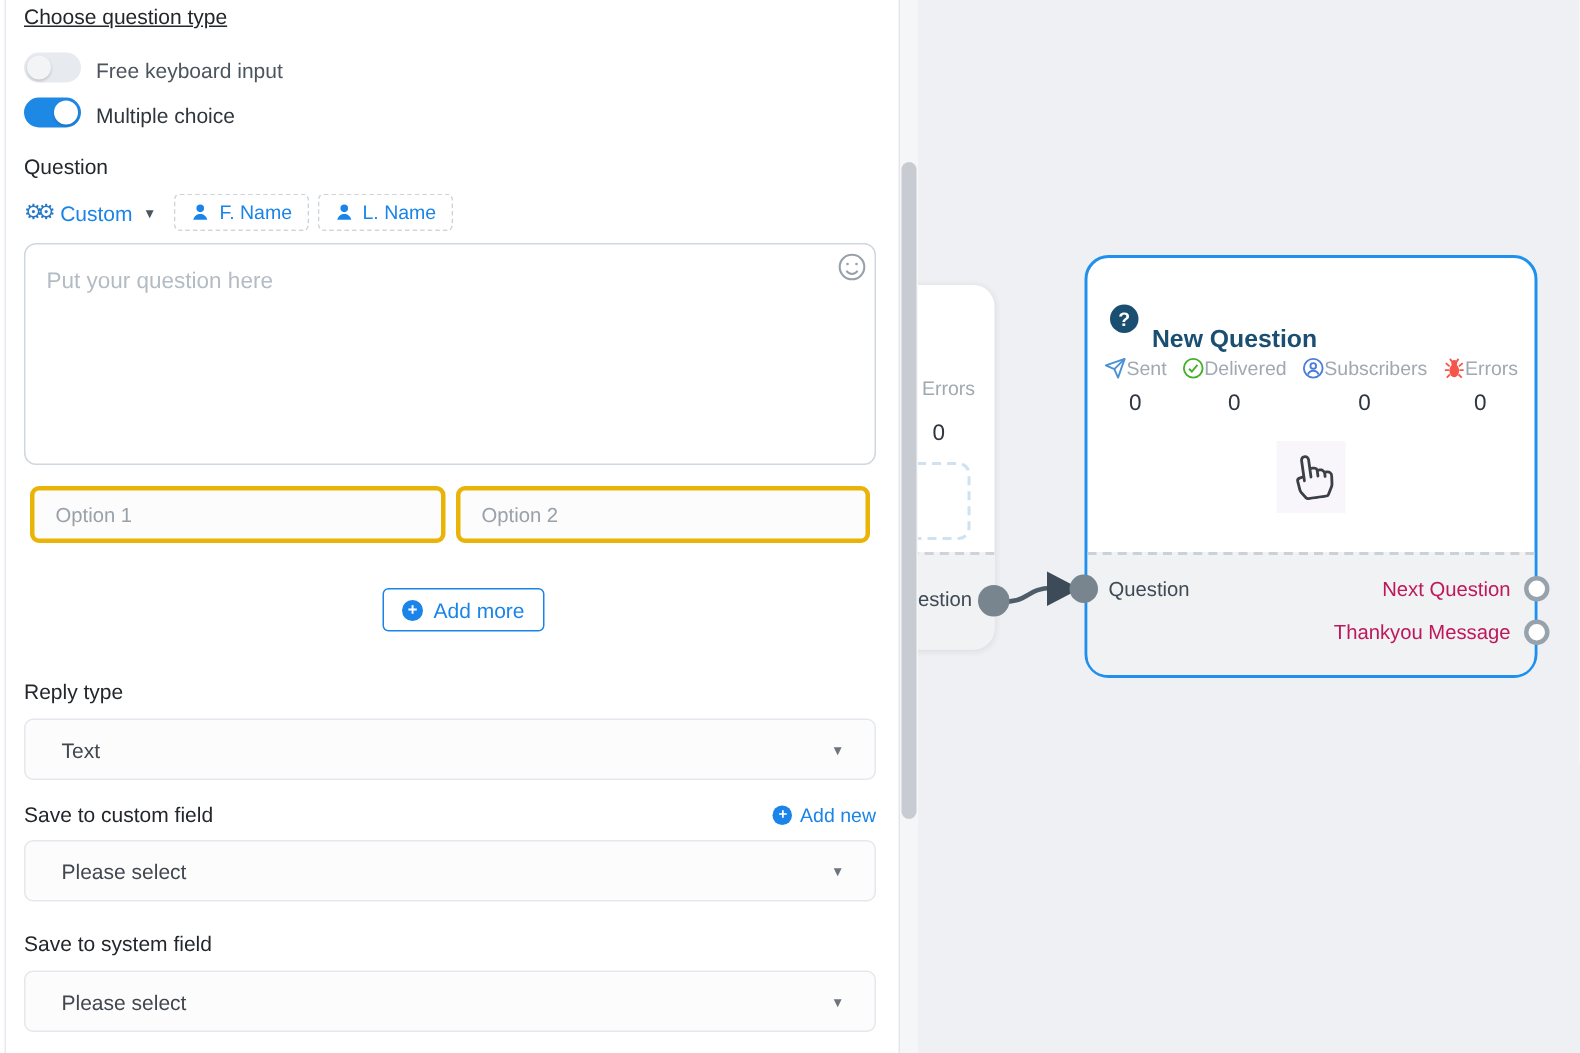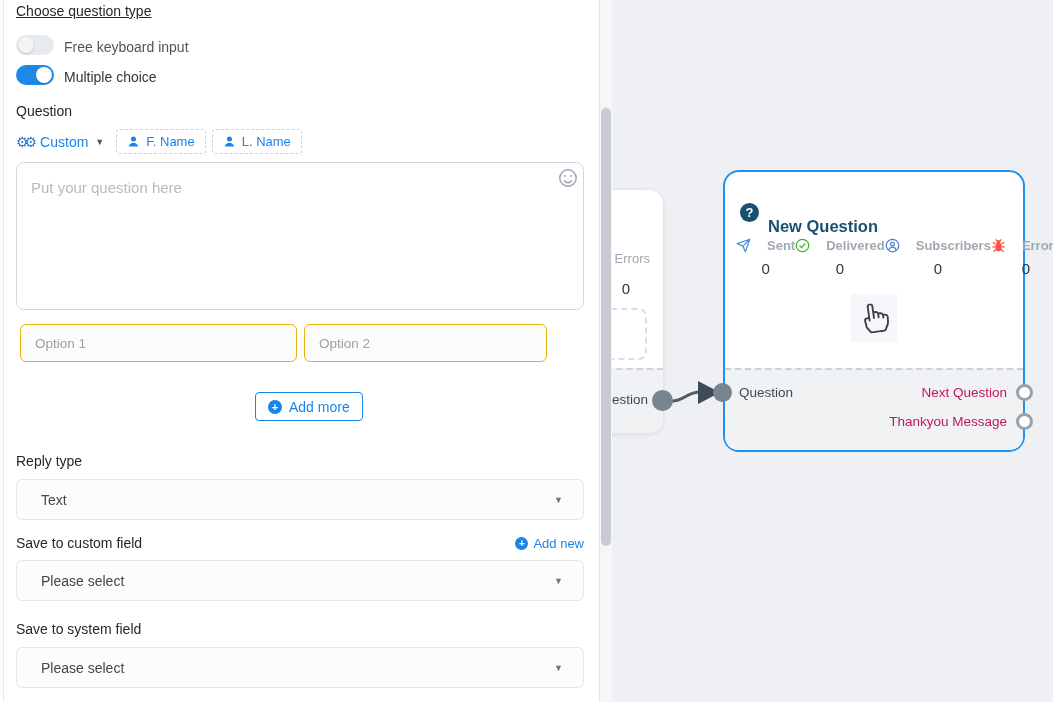--- a/index.html
+++ b/index.html
@@ -33,21 +33,21 @@
   .caret-sm { font-size:9px; color:#4a5560; margin-left:2px; }
   .tag-btn { display:flex; align-items:center; gap:6px; border:1px dashed #ccd3da; border-radius:4px;
     padding:4px 10px; margin-right:6px; color:#1a84e8; font-size:13px; background:#fff; cursor:pointer; }
 
   .q-textarea { position:absolute; left:16px; top:162px; width:568px; height:148px; border:1px solid #cfd8df;
     border-radius:8px; resize:none; padding:16px 14px; font-size:15px; color:#30363c; outline:none;
     font-family:"Liberation Sans","DejaVu Sans",sans-serif; }
   .q-textarea::placeholder { color:#b3bcc4; }
   .emoji-btn { position:absolute; left:558px; top:168px; width:20px; height:20px; cursor:pointer; }
 
-  .opt-input { position:absolute; top:324px; height:38px; background:#fcfcfd; border:1px solid #eab308;
+  .opt-input { position:absolute; top:324px; height:38px; background:#fcfcfd; border:3px solid #eab308;
     border-radius:6px; padding:0 14px; font-size:13.5px; color:#30363c; outline:none;
     font-family:"Liberation Sans","DejaVu Sans",sans-serif; }
   .opt-input::placeholder { color:#99a1a9; }
 
   .add-more { position:absolute; left:255px; top:392px; height:29px; padding:0 12px; display:flex; align-items:center;
     gap:7px; background:#fff; border:1px solid #1a84e8; border-radius:4px; color:#1a84e8; font-size:14px; cursor:pointer; }
   .plus-circle { width:14px; height:14px; border-radius:50%; background:#1a84e8; color:#fff; font-size:11px;
     line-height:14px; text-align:center; font-weight:bold; flex:0 0 auto; }
 
   .select-field { position:absolute; left:16px; width:568px; height:41px; background:#fcfcfd; border:1px solid #e3e8ed;
@@ -85,21 +85,21 @@
 
   
   .node { position:absolute; left:723px; top:170px; width:302px; height:282px; background:#fff;
     border:2px solid #2090ef; border-radius:16px; z-index:30; cursor:grab; }
   .node-header { position:absolute; left:15px; top:17px; display:flex; align-items:center; gap:9px; }
   .q-icon { width:19px; height:19px; border-radius:50%; background:#1b4f72; color:#fff; font-size:13px;
     font-weight:bold; text-align:center; line-height:19px; flex:0 0 auto; }
   .node-title { font-size:16.5px; font-weight:600; color:#1b4f72;margin-top:28px; }
   .stats { position:absolute; left:0; top:66px; width:100%; display:flex; justify-content:space-between; padding:0 11px; }
   .stat { display:flex; flex-direction:column; align-items:center; }
-  .stat-top { display:flex; align-items:center; gap:16px; color:#a0a8b1; font-size:13px;font-weight:bold; }
+  .stat-top { display:flex; align-items:center; gap:0; color:#a0a8b1; font-size:13px; }
   .stat-val { margin-top:7px; font-size:15px; color:#2f3640; }
   .cursor-wrap { position:absolute; left:126px; top:122px; width:46px; height:48px; background:#f8f5fb;
     display:flex; align-items:center; justify-content:center; }
   .node-footer { position:absolute; left:0; right:0; bottom:0; height:82px; background:#f0f2f4;
     border-top:2px dashed #c9d1d9; border-radius:0 0 13px 13px; }
   .nf-in-label { position:absolute; left:14px; top:15px; font-size:13.5px; color:#3f4a54; }
   .nf-out-label { position:absolute; right:16px; font-size:13.5px; color:#be185d; }
 
   .icon-svg { display:block; }
 </style>
@@ -170,21 +170,21 @@
   <div class="emoji-btn">
     <svg class="icon-svg" width="20" height="20" viewBox="0 0 20 20" fill="none" stroke="#98a1aa" stroke-width="1.4">
       <circle cx="10" cy="10" r="8.2"></circle>
       <circle cx="7" cy="8" r="0.9" fill="#98a1aa" stroke="none"></circle>
       <circle cx="13" cy="8" r="0.9" fill="#98a1aa" stroke="none"></circle>
       <path d="M6.3 12.5c1 1.5 2.3 2.2 3.7 2.2s2.7-.7 3.7-2.2"></path>
     </svg>
   </div>
 
   <input class="opt-input" style="left: 20px; width: 277px;" placeholder="Option 1">
-  <input class="opt-input" style="left: 304px; width: 243px;" placeholder="Option 2">
+  <input class="opt-input" style="left: 304px; width: 276px;" placeholder="Option 2">
 
   <div class="add-more">
     <span class="plus-circle">+</span>
     <span>Add more</span>
   </div>
 
   <div class="sec-label" style="left:16px; top:453px;">Reply type</div>
   <div class="select-field" style="top:479px;">
     <span>Text</span>
     <span class="sel-caret">▼</span>

